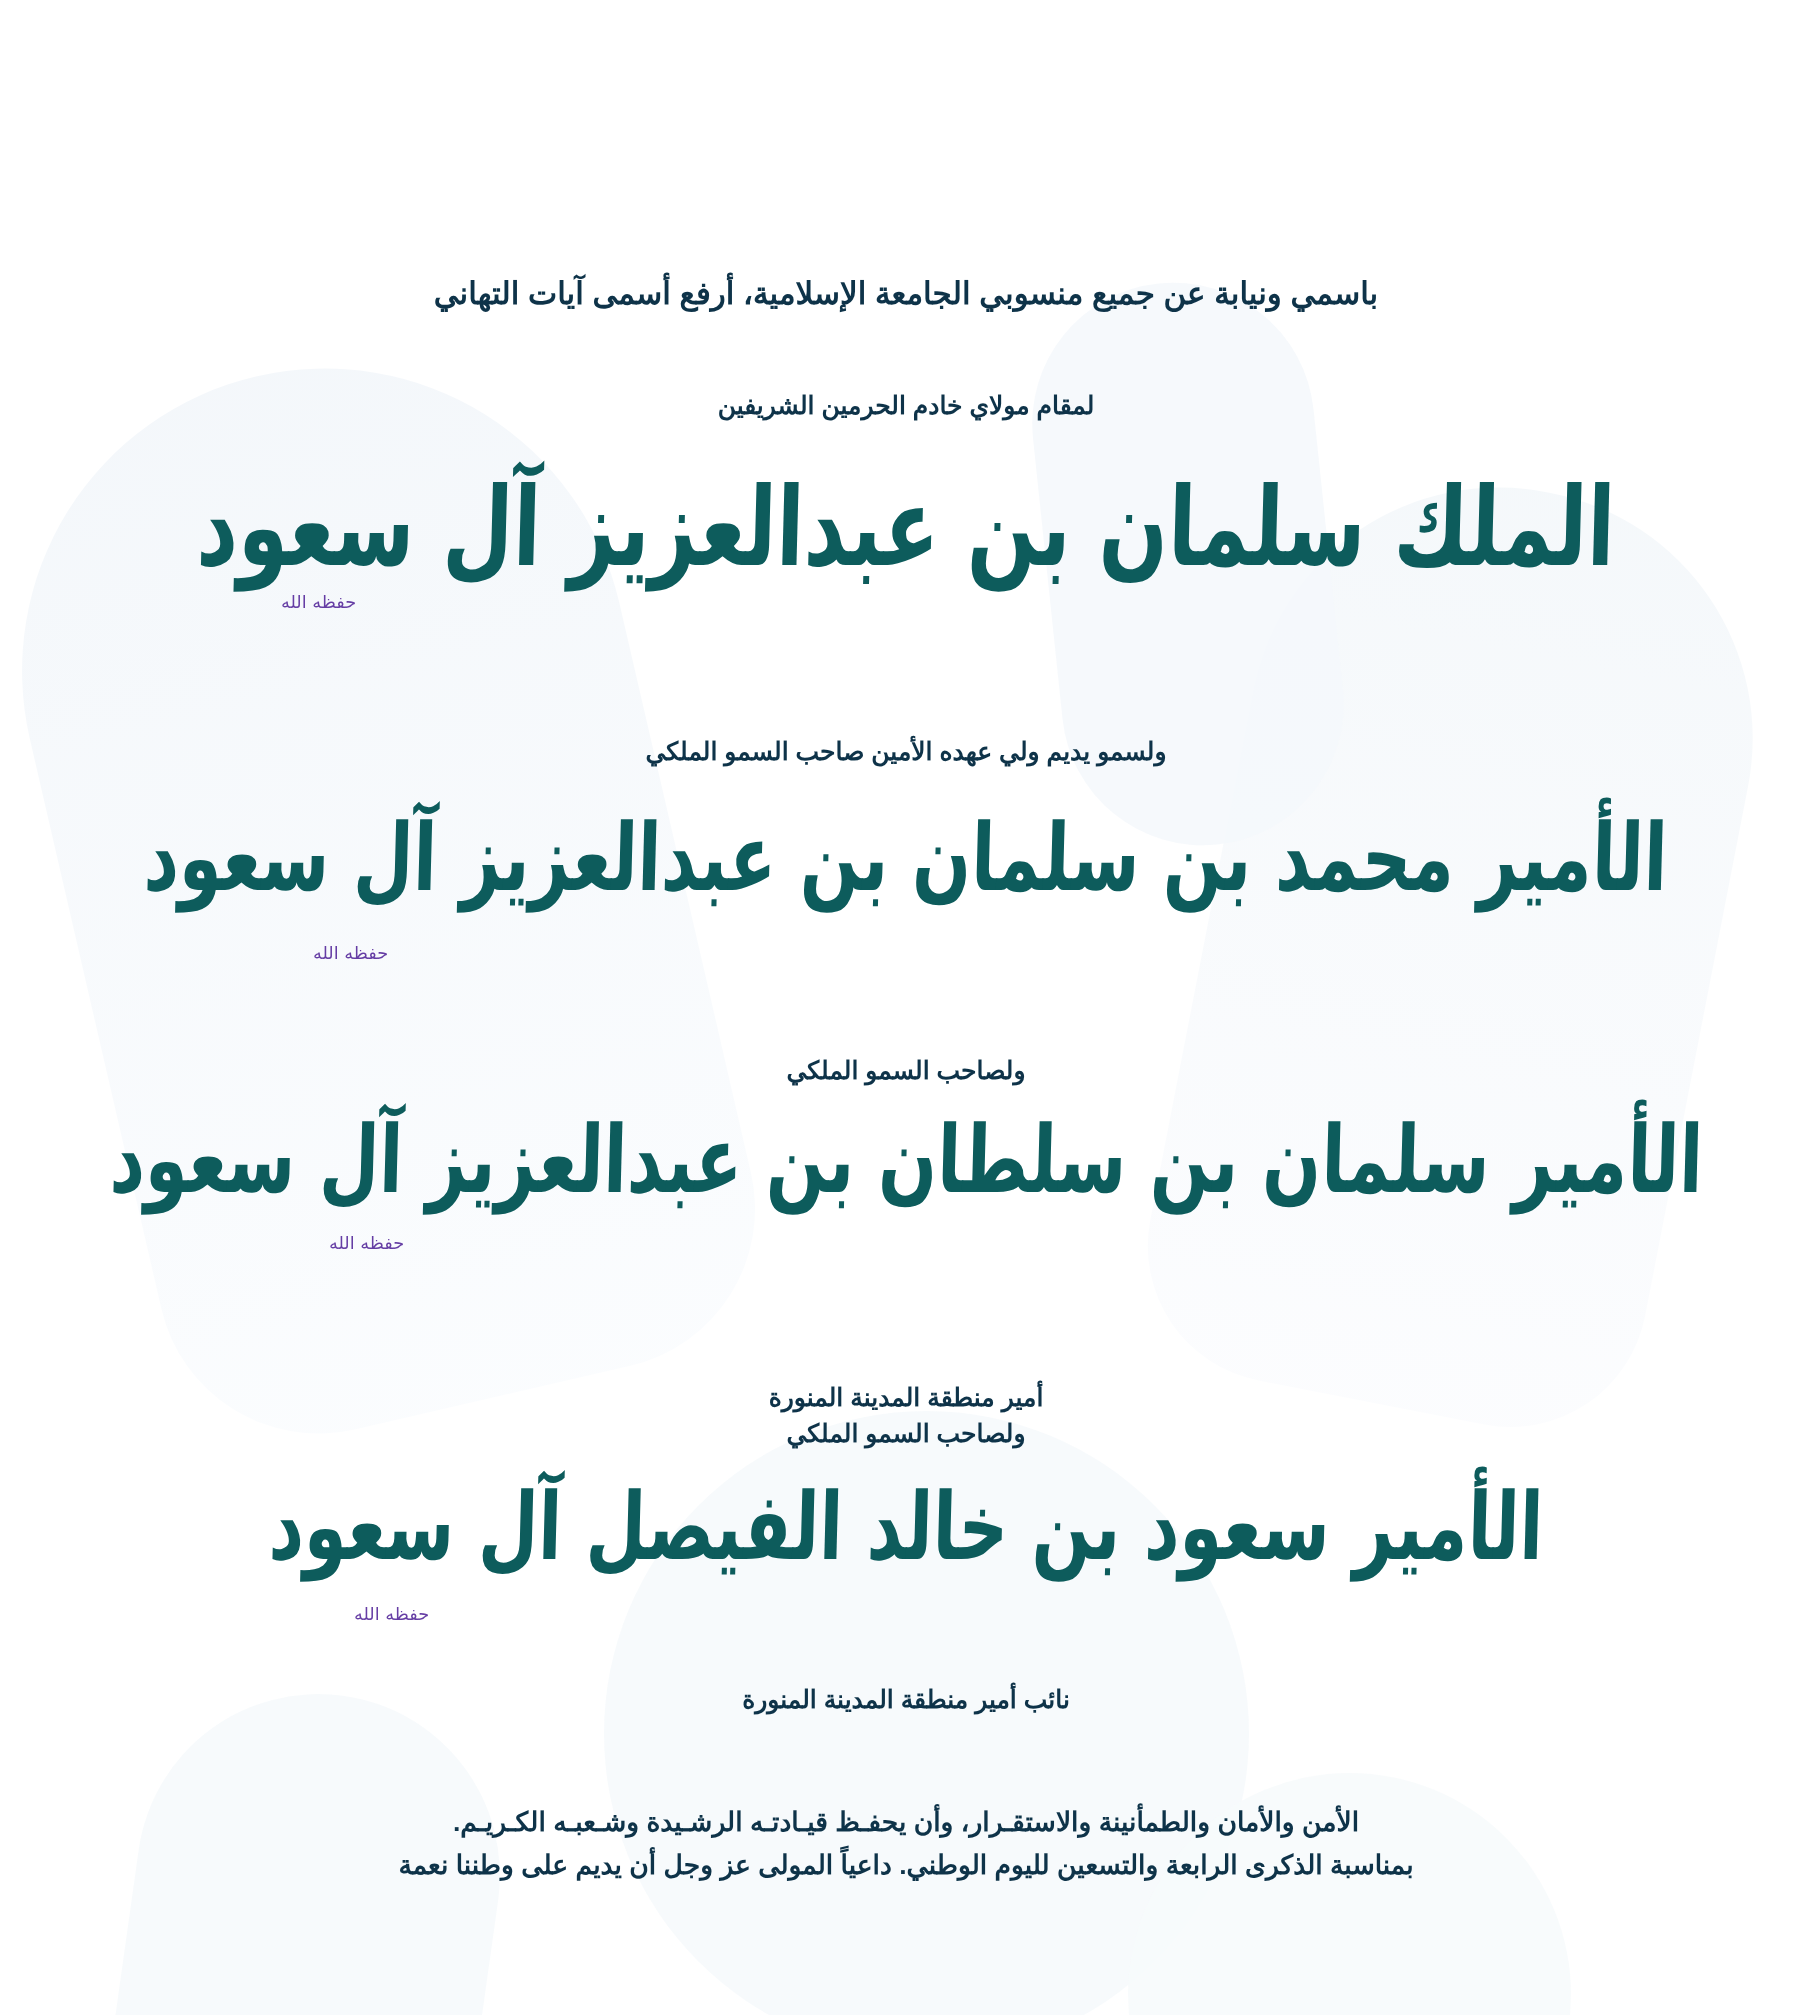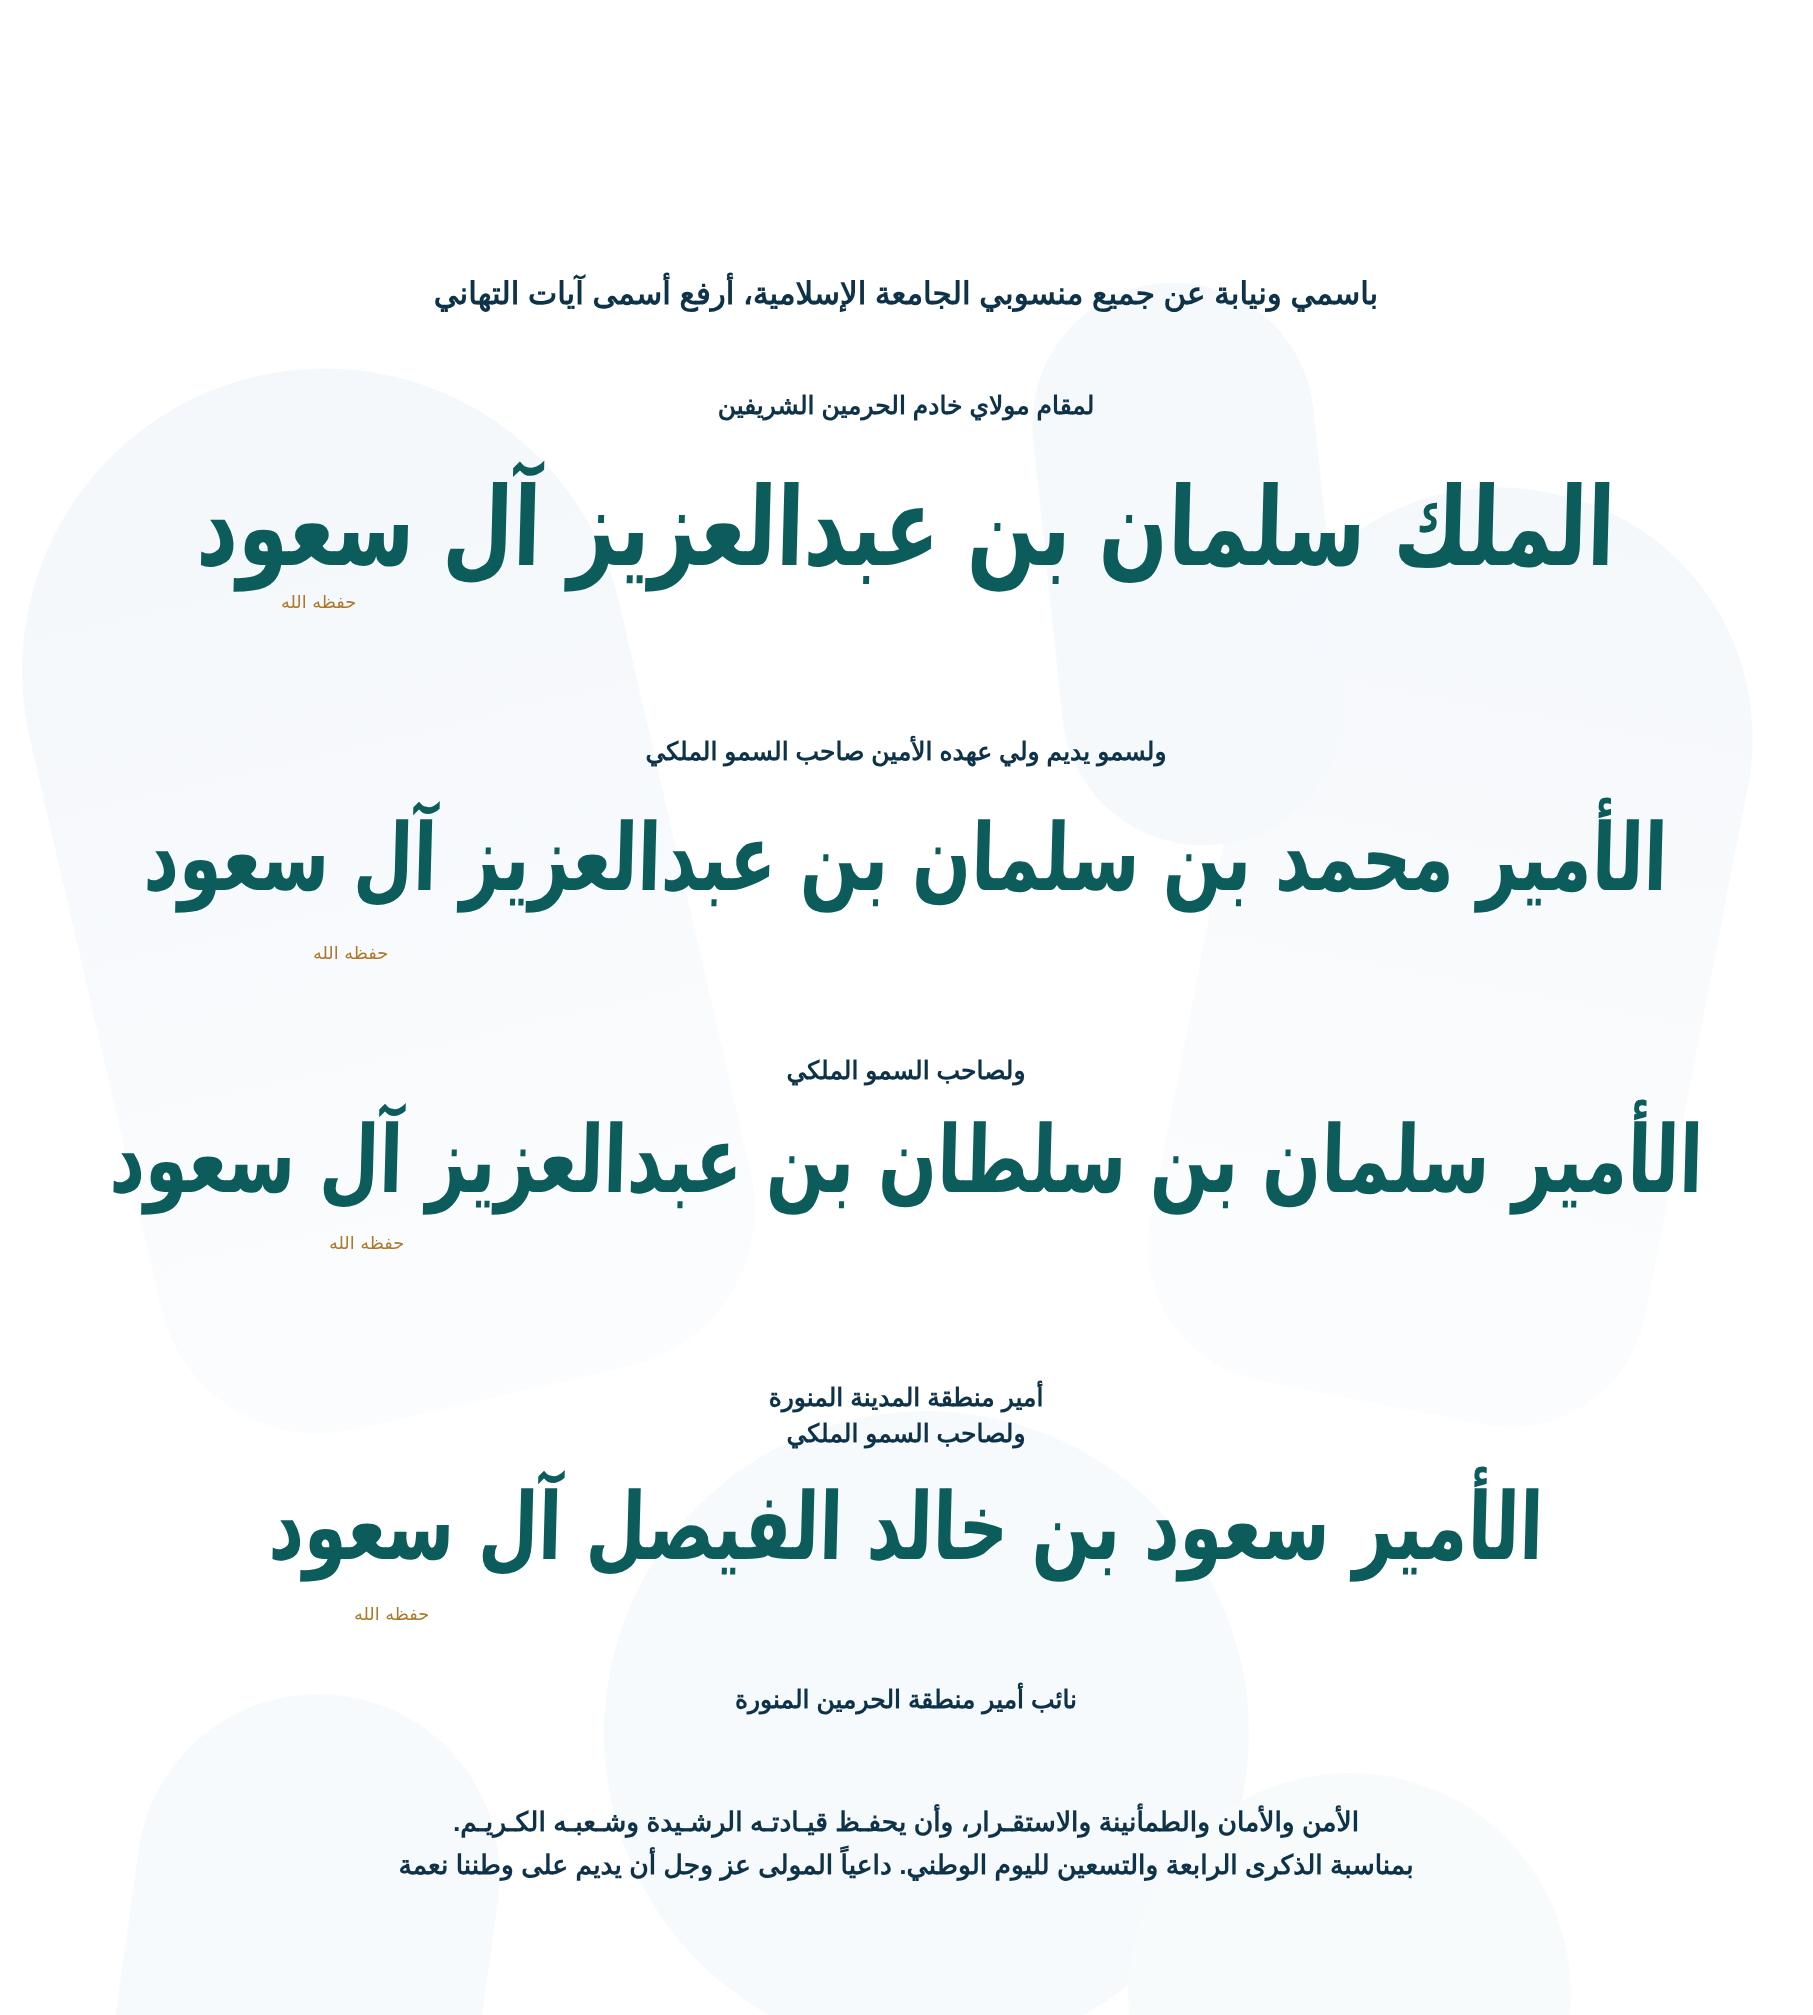--- a/index.html
+++ b/index.html
@@ -116,21 +116,21 @@
   .calli-dep    { top: 1487px; font-size: 69px; }
 
   .calli span.name-text {
     display: inline-block;
     transform: scaleY(1.35) skewX(-2deg);
     letter-spacing: -2.4px;
   }
 
   .calli-seal {
     position: absolute;
-    color: #a16207;
+    color: #4c1d95;
     font-size: 17.7px;
     opacity: .85;
     font-family: "DejaVu Sans", sans-serif;
   }
 
   
   .body-par {
     position: absolute;
     left: 169px;
     right: 169px;
@@ -175,21 +175,21 @@
     <span class="name-text">الأمير سلمان بن سلطان بن عبدالعزيز آل سعود</span>
   </div>
   <div class="calli-seal" style="left:330px; top:1233px;">حفظه الله</div>
   <div class="center-text subtitle sub-4">أمير منطقة المدينة المنورة</div>
 
   <div class="center-text subtitle sub-5">ولصاحب السمو الملكي</div>
   <div class="calli calli-dep">
     <span class="name-text">الأمير سعود بن خالد الفيصل آل سعود</span>
   </div>
   <div class="calli-seal" style="left:355px; top:1604px;">حفظه الله</div>
-  <div class="center-text subtitle sub-6">نائب أمير منطقة الحرمين المنورة</div>
+  <div class="center-text subtitle sub-6">نائب أمير منطقة المدينة المنورة</div>
 
   <div class="body-par">
     <div>الأمن والأمان والطمأنينة والاستقـرار، وأن يحفـظ قيـادتـه الرشـيدة وشـعبـه الكـريـم.</div>
     <div>بمناسبة الذكرى الرابعة والتسعين لليوم الوطني. داعياً المولى عز وجل أن يديم على وطننا نعمة</div>
   </div>
 
 </div>
 
 
 </body></html>

